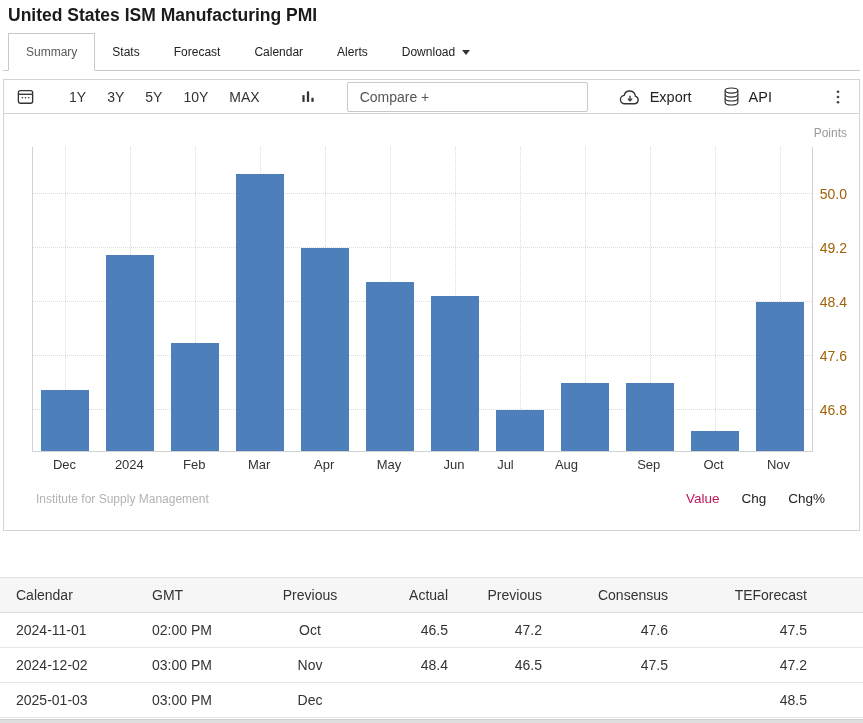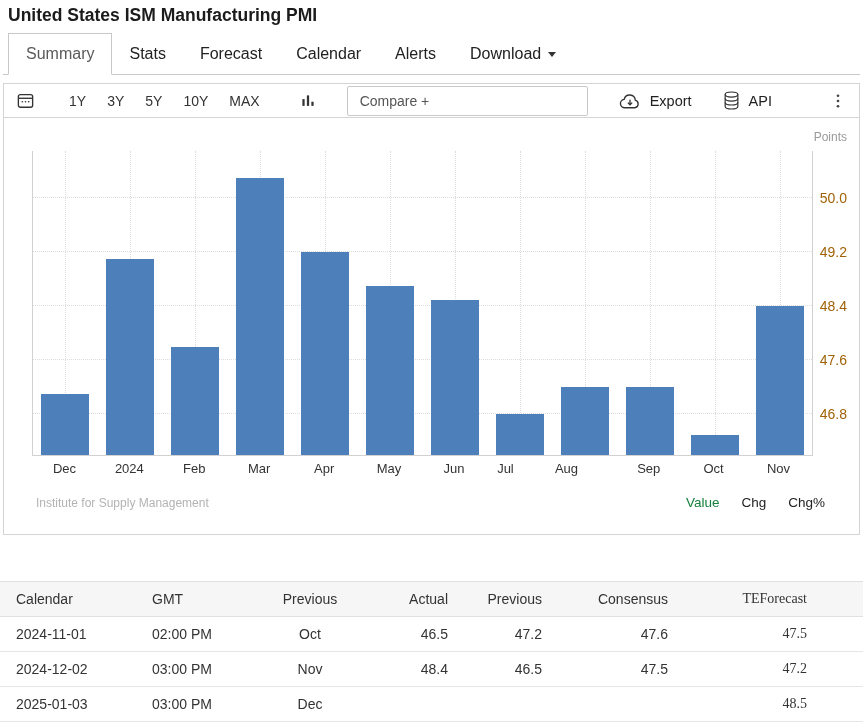--- a/index.html
+++ b/index.html
@@ -4,21 +4,21 @@
 <style>
   * { margin:0; padding:0; box-sizing:border-box; }
   html,body { width:863px; height:723px; overflow:hidden; background:#fff;
     font-family:"Liberation Sans", sans-serif; color:#333; }
   .page { padding:0 3px; }
 
   .page-title { font-size:17.5px; font-weight:bold; color:#1b1b1b; padding:5px 0 0 5px; }
 
   
   .tabs { display:flex; align-items:flex-end; border-bottom:1px solid #c9c9c9; margin-top:7px; padding-left:5px; }
-  .tab { padding:11px 17px; font-size:16px; color:#222; cursor:pointer; display:flex; align-items:center; gap:7px; }
+  .tab { padding:11px 17px; font-size:12px; color:#222; cursor:pointer; display:flex; align-items:center; gap:7px; }
   .tab.active { border:1px solid #c9c9c9; border-bottom:1px solid #fff; margin-bottom:-1px; background:#fff; color:#5a5a5a; }
   .caret { width:0; height:0; border-left:4.5px solid transparent; border-right:4.5px solid transparent; border-top:5px solid #333; display:inline-block; }
 
   
   .panel { border:1px solid #d4d4d4; margin-top:8px; background:#fff; }
   .toolbar { height:34px; display:flex; align-items:center; padding:0 12px; border-bottom:1px solid #d4d4d4; font-size:14px; }
   .tb-btn { background:none; border:none; cursor:pointer; display:flex; align-items:center; font-size:14px; color:#222; font-family:inherit; padding:0; }
   .tb-cal { margin-right:34px; }
   .ranges { display:flex; }
   .range-btn { background:none; border:none; font-family:inherit; font-size:14px; color:#333; margin-right:21px; cursor:pointer; padding:0; }
@@ -47,21 +47,21 @@
 
   
   .cal-table-wrap { margin-top:46px; margin-left:-3px; margin-right:-3px; }
   table { width:100%; border-collapse:collapse; font-size:14px; color:#333; }
   th { font-weight:normal; background:#f6f6f6; border-top:1px solid #e0e0e0; border-bottom:1px solid #e0e0e0; padding:9px 12px; }
   td { padding:9px 12px; border-bottom:1px solid #e6e6e6; }
   th.al-left, td.al-left { text-align:left; }
   th.al-center, td.al-center { text-align:center; }
   th.al-right, td.al-right { text-align:right; }
   th:first-child, td:first-child { padding-left:16px; }
-  th:last-child, td:last-child { padding-right:56px;font-family:Liberation Serif, serif; }
+  th:last-child, td:last-child { padding-right:56px; }
 
   .next-strip { height:4px; background:#dedede; border-top:1px solid #cfcfcf; margin:1px -3px 0 -3px; }
 
   svg.icn { display:block; }
 </style>
 </head>
 <body>
 
 <div class="page">
 
@@ -199,21 +199,21 @@
         <span class="xlabel" style="left: 469px; width: 64.9167px;">Jul</span>
         <span class="xlabel" style="left: 530px; width: 64.9167px;">Aug</span>
         <span class="xlabel" style="left: 612.25px; width: 64.9167px;">Sep</span>
         <span class="xlabel" style="left: 677.167px; width: 64.9167px;">Oct</span>
         <span class="xlabel" style="left: 742.083px; width: 64.9167px;">Nov</span>
       </div>
 
     <div class="chart-footer">
       <span class="source-text">Institute for Supply Management</span>
       <span class="view-modes">
-          <span class="vmode" style="color: #15803d;">Value</span>
+          <span class="vmode" style="color: #be185d;">Value</span>
           <span class="vmode">Chg</span>
           <span class="vmode">Chg%</span>
         </span>
     </div>
   </div>
 
   <div class="cal-table-wrap">
     <table>
       <colgroup>
         <col style="width:140px">

